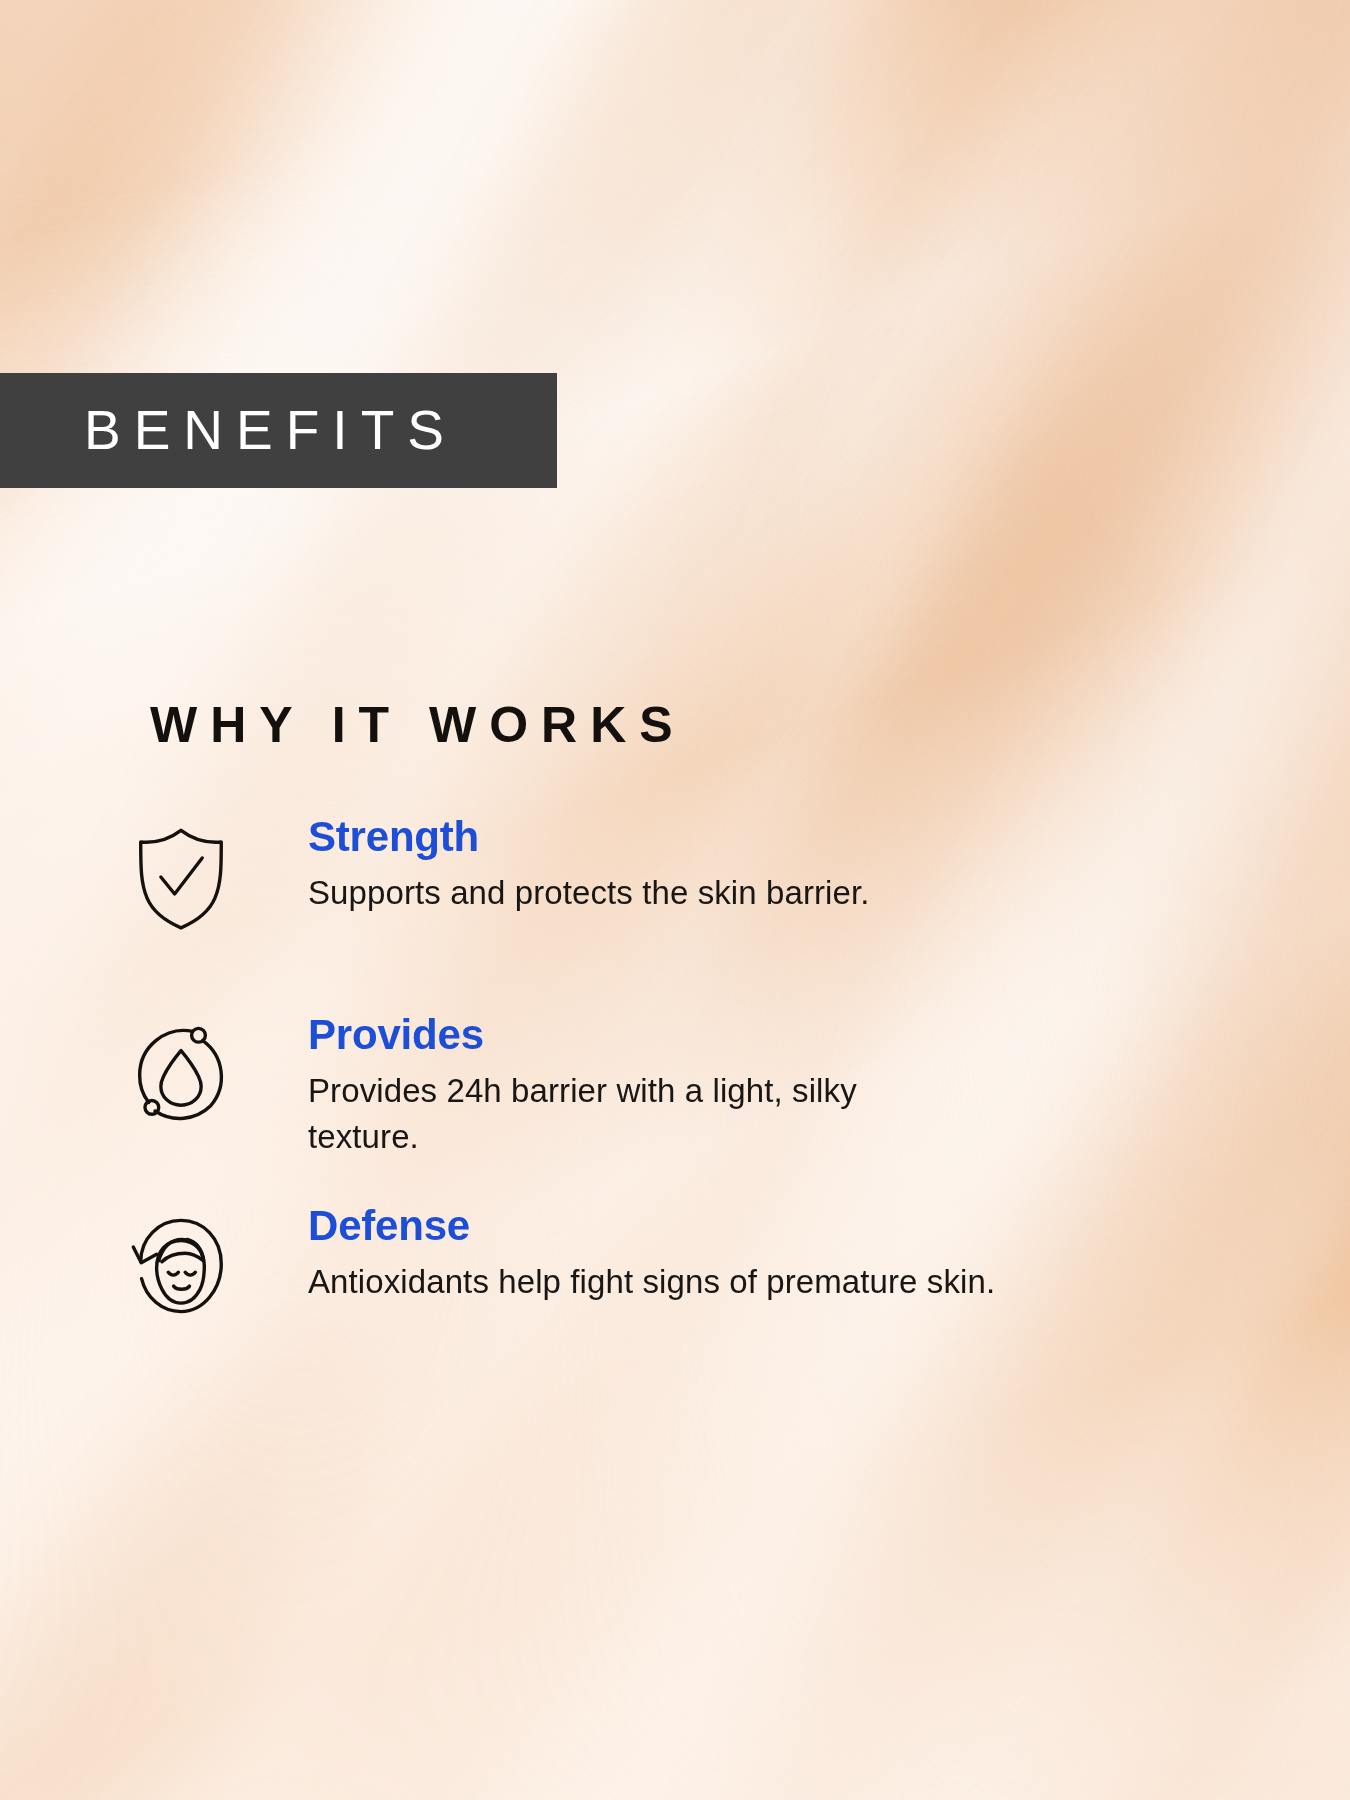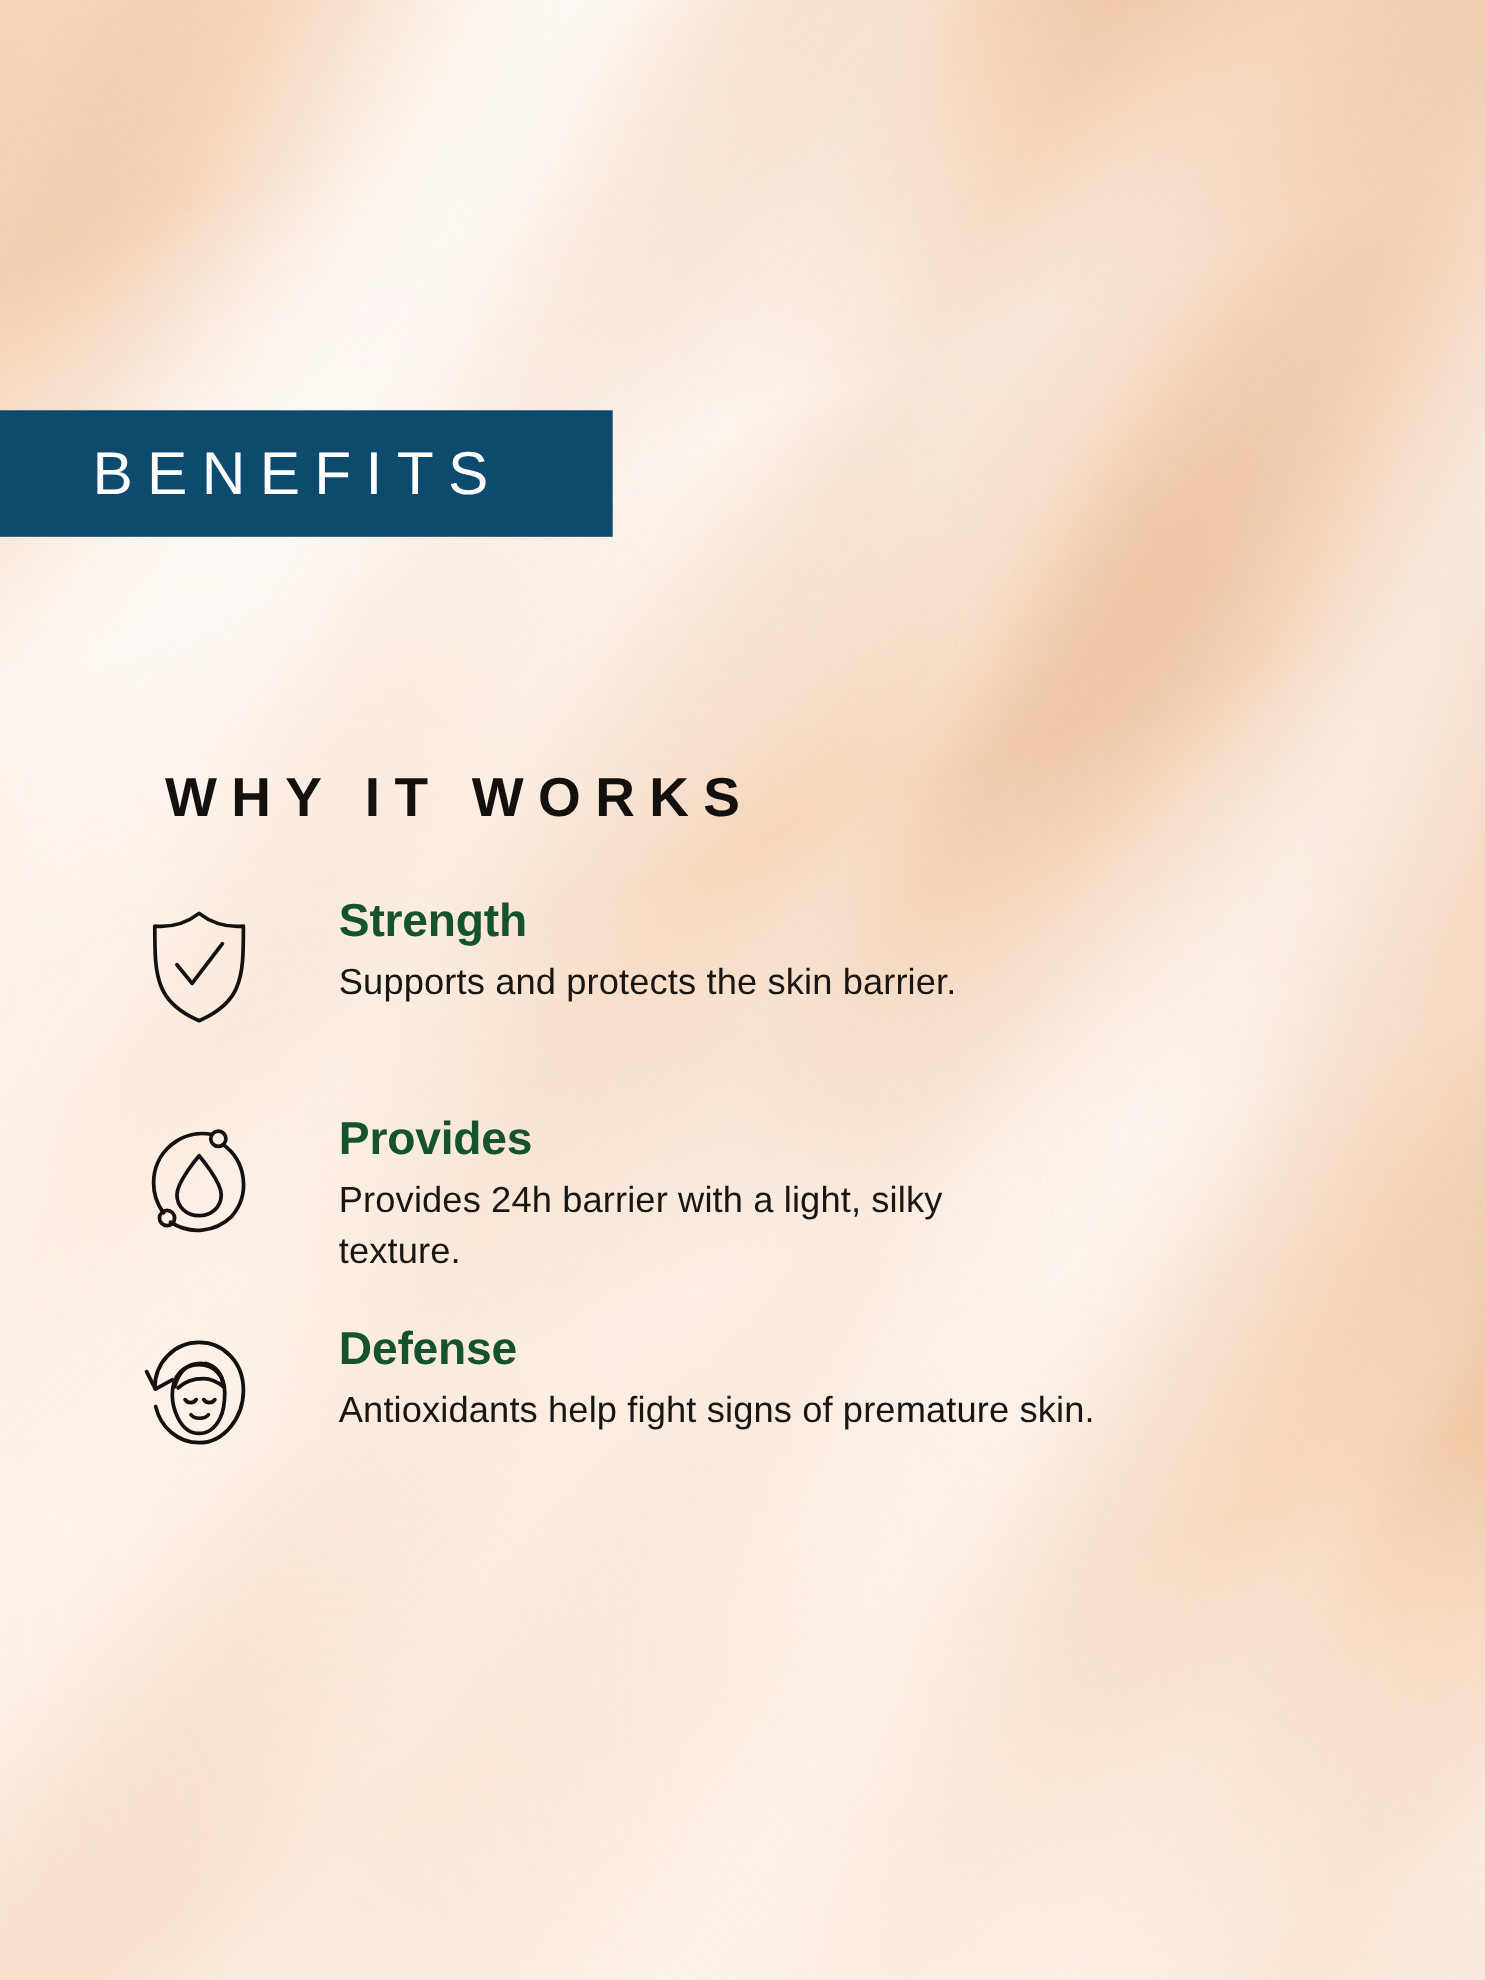--- a/index.html
+++ b/index.html
@@ -103,21 +103,21 @@
     z-index: 2;
   }
 
   
   #benefits-badge {
     position: absolute;
     left: 0;
     top: 373px;
     width: 557px;
     height: 115px;
-    background: #0c4a6e;
+    background: #404040;
     display: flex;
     align-items: center;
   }
   #benefits-badge .badge-text {
     color: #ffffff;
     font-size: 55px;
     letter-spacing: 13px;
     font-weight: 300;
     padding-left: 84px;
     line-height: 1;
@@ -163,21 +163,21 @@
     display: block;
   }
   .benefit-text {
     padding-left: 68px;
     padding-top: 4px;
     max-width: 730px;
   }
   .benefit-title {
     font-size: 42px;
     font-weight: 700;
-    color: #14532d;
+    color: #1d4ed8;
     line-height: 1.1;
     margin-bottom: 10px;
     letter-spacing: -0.2px;
   }
   .benefit-desc {
     font-size: 33px;
     font-weight: 400;
     color: #1a1614;
     line-height: 1.38;
     letter-spacing: 0.1px;

